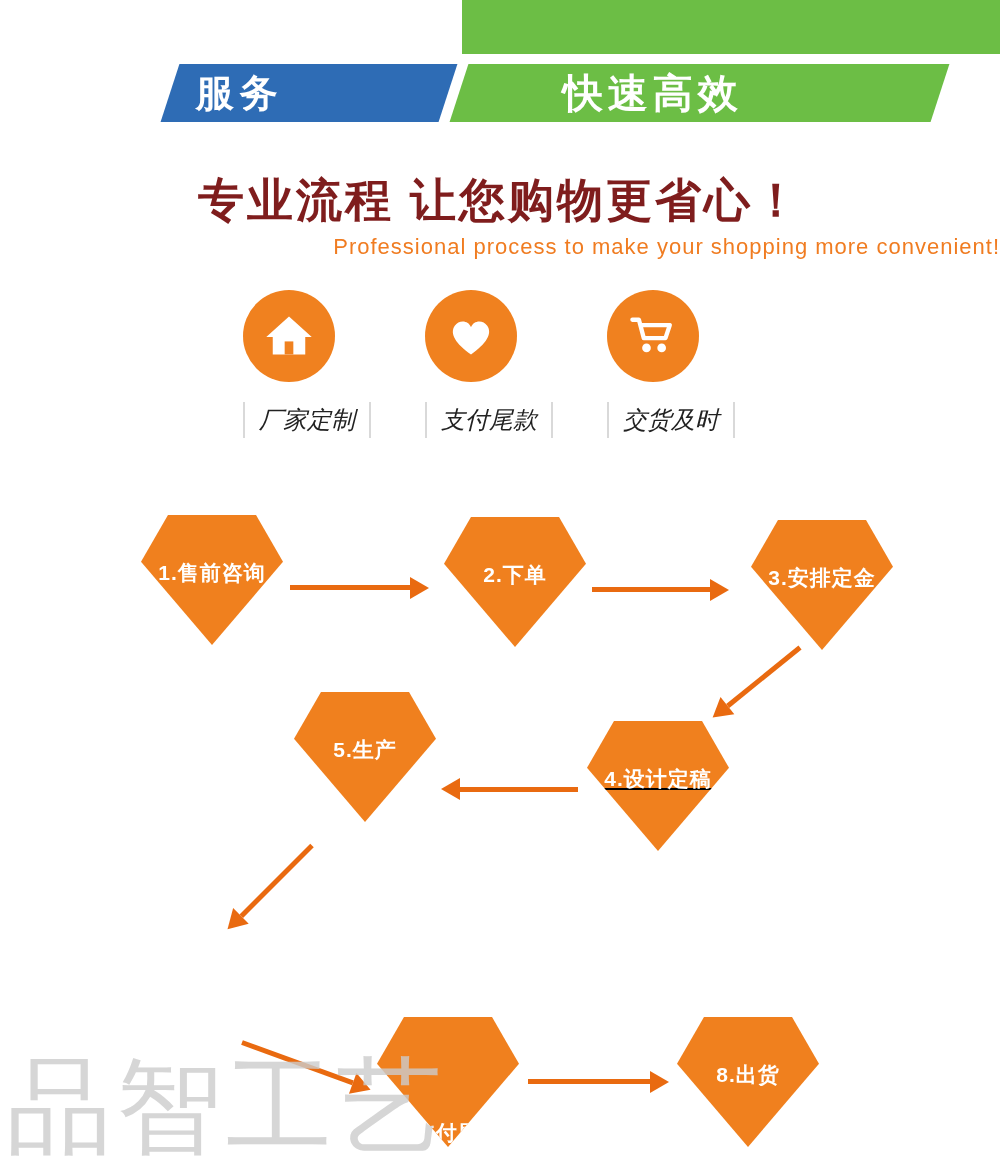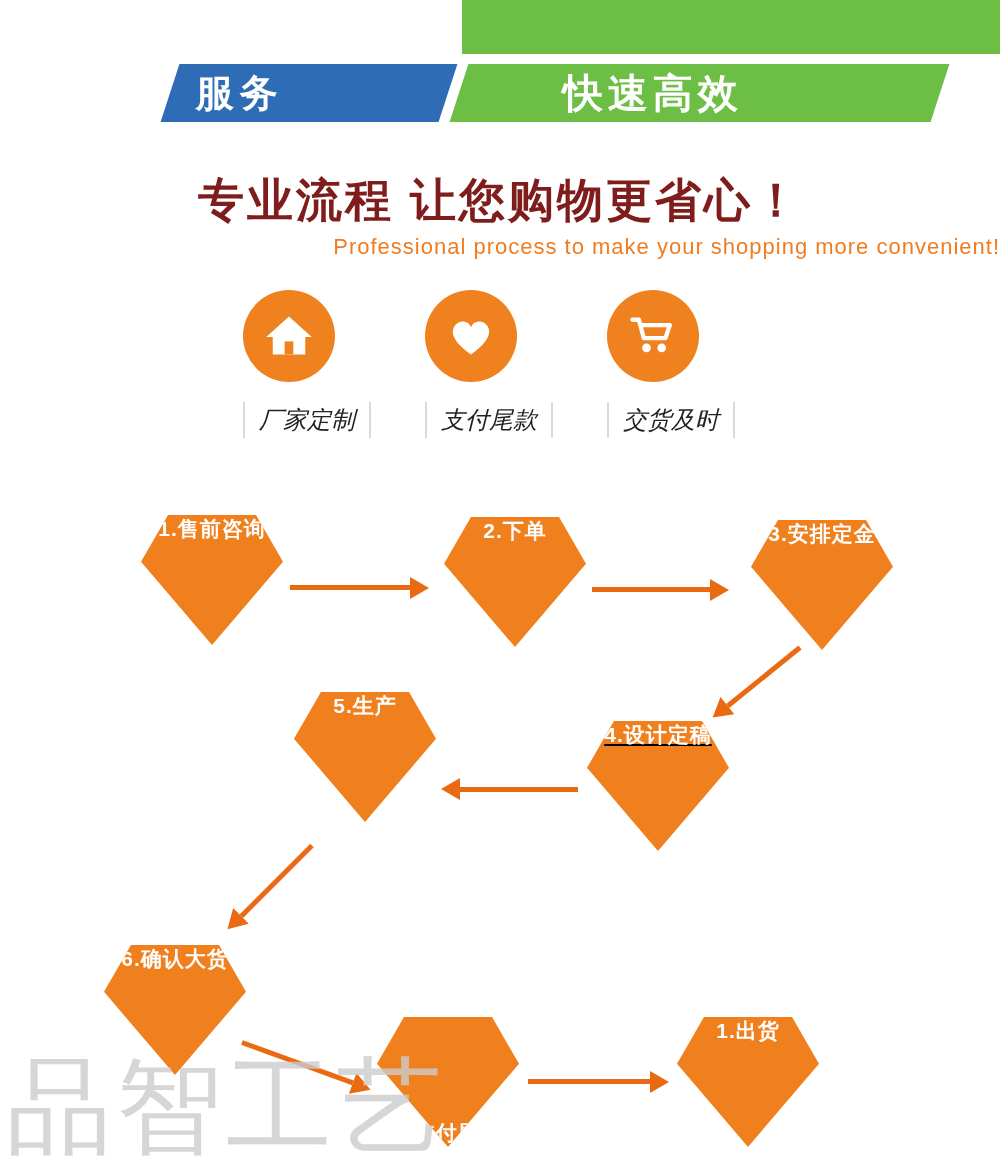--- a/index.html
+++ b/index.html
@@ -29,21 +29,21 @@
   .feature { width:150px; display:flex; flex-direction:column; align-items:flex-start;font-style:italic; }
   .feature-circle { width:92px; height:92px; border-radius:50%; background:#F0811F;
                     display:flex; align-items:center; justify-content:center; }
   .feature-label { margin-top:20px; font-size:24px; color:#222; padding:2px 14px;
                    border-left:2px solid #d9d9d9; border-right:2px solid #d9d9d9; white-space:nowrap; }
 
   
   .pent { position:absolute; width:142px; height:130px; background:#F0801E;
           clip-path:polygon(50% 100%, 0% 36%, 19% 0%, 81% 0%, 100% 36%);
           display:flex; justify-content:center; }
-  .pent span { color:#fff; font-weight:bold; font-size:21px; 
+  .pent span { color:#fff; font-weight:bold; font-size:21px; margin-top:44px;
                letter-spacing:1px; white-space:nowrap; }
 
   
   .arrow { position:absolute; height:5px; background:#E96A10; transform-origin:0 50%; }
   .arrow::after { content:""; position:absolute; right:-19px; top:50%; transform:translateY(-50%);
                   width:0; height:0; border-left:19px solid #E96A10;
                   border-top:11px solid transparent; border-bottom:11px solid transparent; }
 
   
   .watermark { position:absolute; left:6px; top:1036px; font-size:106px; color:#CCCCCC;
@@ -105,28 +105,25 @@
   </div>
   <div class="pent" style="left:751px; top:520px;">
     <span>3.安排定金</span>
   </div>
   <div class="pent" style="left:587px; top:721px;text-decoration:underline;">
     <span>4.设计定稿</span>
   </div>
   <div class="pent" style="left:294px; top:692px;">
     <span>5.生产</span>
   </div>
-  <div class="pent" style="left:104px; top:945px;">
-    <span>6.确认大货</span>
-  </div>
   <div class="pent" style="left:377px; top:1017px;align-items:flex-end;">
     <span>7.支付尾款</span>
   </div>
   <div class="pent" style="left:677px; top:1017px;">
-    <span>1.出货</span>
+    <span>8.出货</span>
   </div>
 
   <div class="arrow" style="left:290px; top:585px; width:120px;"></div>
   <div class="arrow" style="left:592px; top:587px; width:118px;"></div>
   <div class="arrow" style="left:800px; top:645px; width:93px; transform:rotate(141deg);"></div>
   <div class="arrow" style="left:578px; top:787px; width:118px; transform:rotate(180deg);"></div>
   <div class="arrow" style="left:312px; top:843px; width:100px; transform:rotate(135deg);"></div>
   <div class="arrow" style="left:242px; top:1040px; width:118px; transform:rotate(20deg);"></div>
   <div class="arrow" style="left:528px; top:1079px; width:122px;"></div>
 

